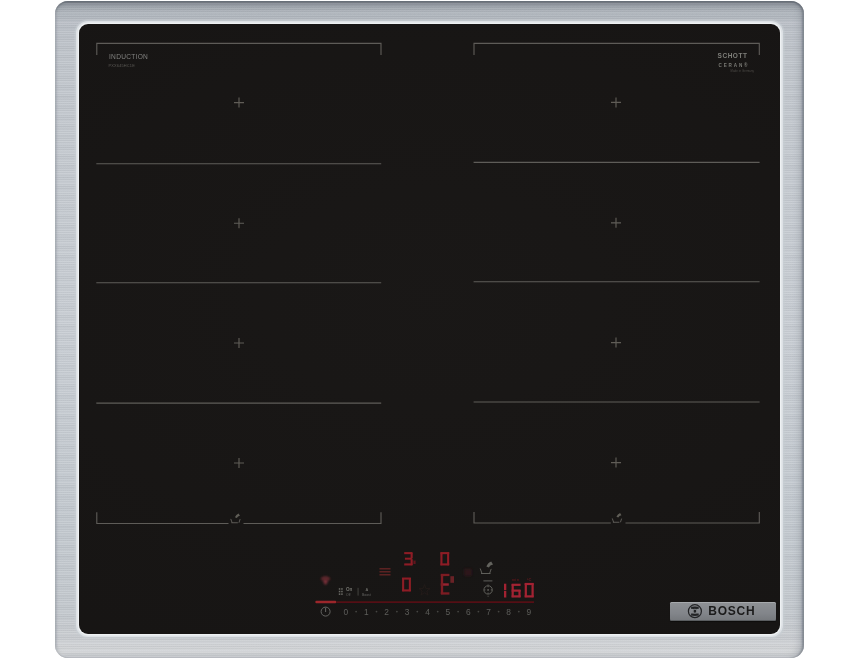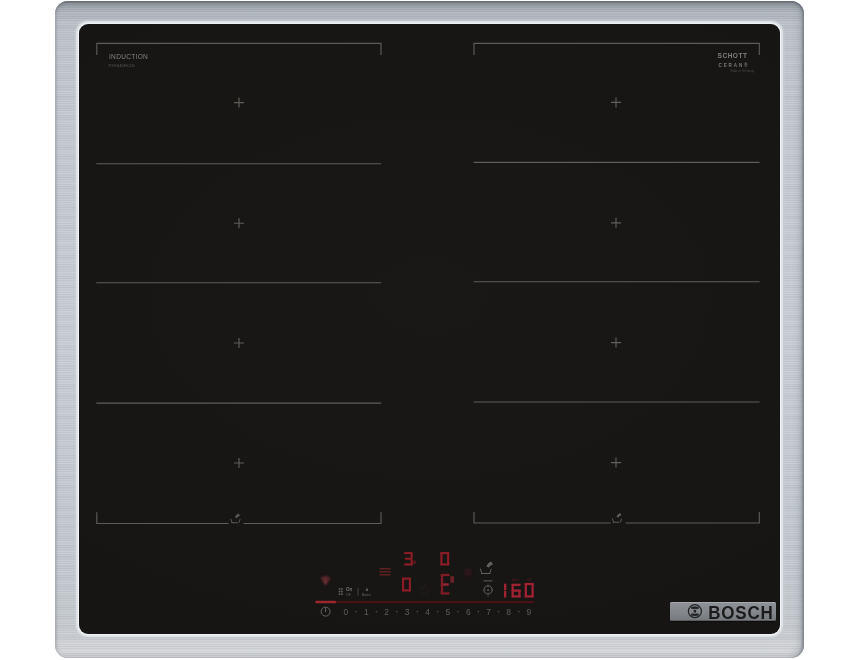--- a/index.html
+++ b/index.html
@@ -42,21 +42,21 @@
 
   #schott{left:717.5px;top:52.2px;font-size:6.5px;letter-spacing:0.55px;color:#7f7f7a;font-weight:bold;}
   #ceran{left:718.5px;top:62.6px;font-size:4.6px;letter-spacing:1.85px;color:#7b7b76;font-weight:bold;}
   #madein{left:730.5px;top:69.5px;font-size:2.7px;letter-spacing:0.15px;color:#504e4a;}
 
   
   #plate{position:absolute;left:669.8px;top:601.8px;width:105.8px;height:18.9px;border-radius:1.5px;
     background:linear-gradient(180deg,#8f9296 0%,#898c90 25%,#82858a 60%,#75787c 100%);
     box-shadow:0 1px 1px rgba(0,0,0,0.4), inset 0 1px 0 rgba(255,255,255,0.22), inset 0 -1px 0 rgba(40,42,44,0.35);
   }
-  #boschtxt{position:absolute;left:708.3px;top:603.9px;font-size:17px;font-weight:bold;letter-spacing:0.75px;color:#1b1b1b;
+  #boschtxt{position:absolute;left:708.3px;top:603.9px;font-size:12px;font-weight:bold;letter-spacing:0.75px;color:#1b1b1b;
     transform:scaleY(1.03);}
 
   svg{position:absolute;left:0;top:0;}
 </style>
 </head>
 <body>
 <div id="stage">
   <div id="hob"></div>
   <div id="glass"></div>
 

